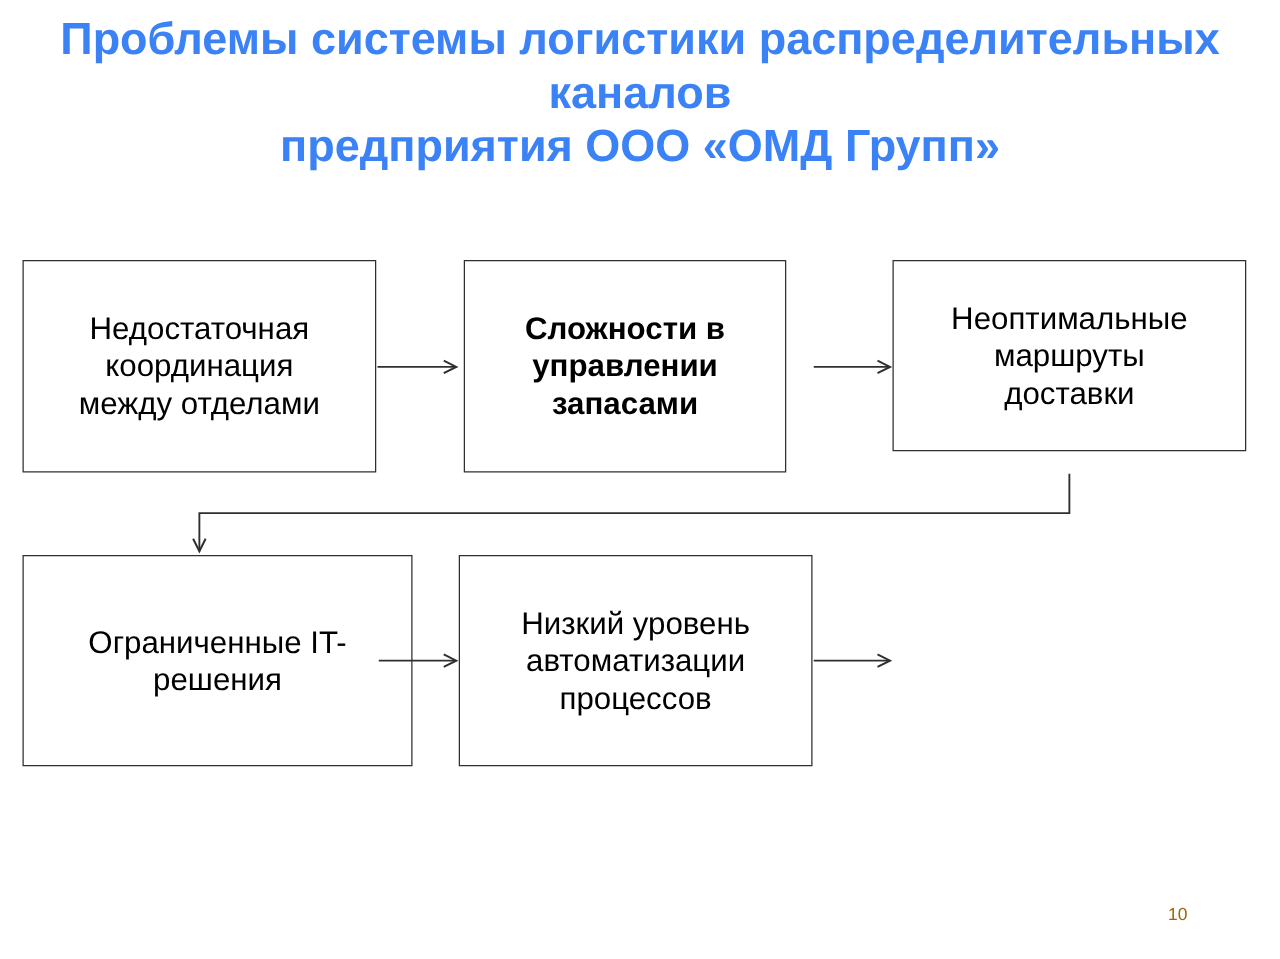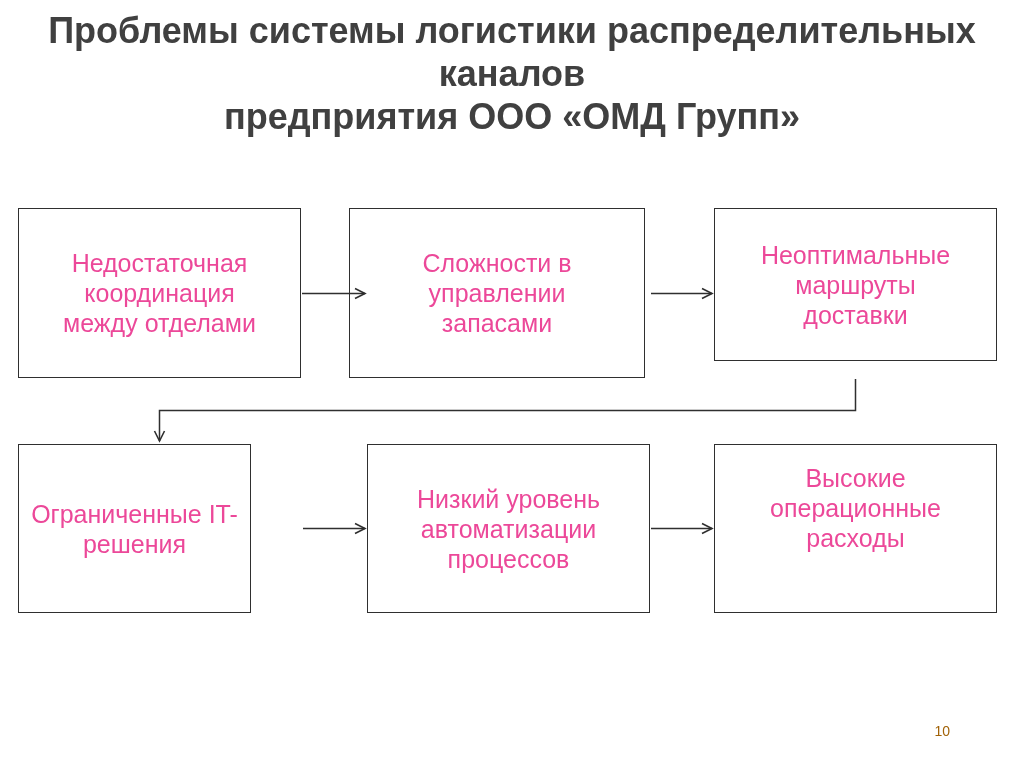--- a/index.html
+++ b/index.html
@@ -17,43 +17,43 @@
   }
   .slide-title {
     position: absolute;
     top: 9px;
     left: 0;
     width: 1024px;
     text-align: center;
     font-weight: bold;
     font-size: 36px;
     line-height: 43px;
-    color: #404040;
+    color: #3b82f6;
     white-space: pre-line;
     letter-spacing: 0px;
   }
   .problem-box {
     position: absolute;
     box-sizing: border-box;
     border: 1.5px solid #2f2f2f;
     background: #ffffff;
     display: flex;
     align-items: center;
     justify-content: center;
     text-align: center;
     font-size: 25px;
     line-height: 30px;
-    color: #ec4899;
+    color: #000000;
     white-space: pre-line;
     padding: 4px 10px;
   }
   .box-1 { left: 18px;  top: 208px; width: 283px; height: 170px; }
-  .box-2 { left: 349px; top: 208px; width: 296px; height: 170px; }
+  .box-2 { left: 371px; top: 208px; width: 258px; height: 170px; font-weight: bold; }
   .box-3 { left: 714px; top: 208px; width: 283px; height: 153px; }
-  .box-4 { left: 18px;  top: 444px; width: 233px; height: 169px; }
+  .box-4 { left: 18px;  top: 444px; width: 312px; height: 169px; }
   .box-5 { left: 367px; top: 444px; width: 283px; height: 169px; }
   .box-6 { left: 714px; top: 444px; width: 283px; height: 169px; padding-bottom: 45px; }
   .connector-layer {
     position: absolute;
     left: 0;
     top: 0;
     width: 1024px;
     height: 767px;
     pointer-events: none;
   }
@@ -86,23 +86,20 @@
 маршруты
 доставки</div>
 
   <div class="problem-box box-4">Ограниченные IT-
 решения</div>
 
   <div class="problem-box box-5">Низкий уровень
 автоматизации
 процессов</div>
 
-  <div class="problem-box box-6">Высокие
-операционные
-расходы</div>
 
   <svg class="connector-layer" width="1024" height="767" viewBox="0 0 1024 767" xmlns="http://www.w3.org/2000/svg">
     <defs>
       <marker id="open-arrow" markerUnits="userSpaceOnUse" markerWidth="16" markerHeight="16" refX="13" refY="7" orient="auto">
         <path d="M3,2 L13,7 L3,12" fill="none" stroke="#2f2f2f" stroke-width="1.6"></path>
       </marker>
     </defs>
     <line x1="302" y1="293.5" x2="365" y2="293.5" stroke="#2f2f2f" stroke-width="1.5" marker-end="url(#open-arrow)"></line>
     <line x1="651" y1="293.5" x2="712" y2="293.5" stroke="#2f2f2f" stroke-width="1.5" marker-end="url(#open-arrow)"></line>
     <path d="M855.5,379 L855.5,410.5 L159.5,410.5 L159.5,441" fill="none" stroke="#2f2f2f" stroke-width="1.5" marker-end="url(#open-arrow)"></path>

